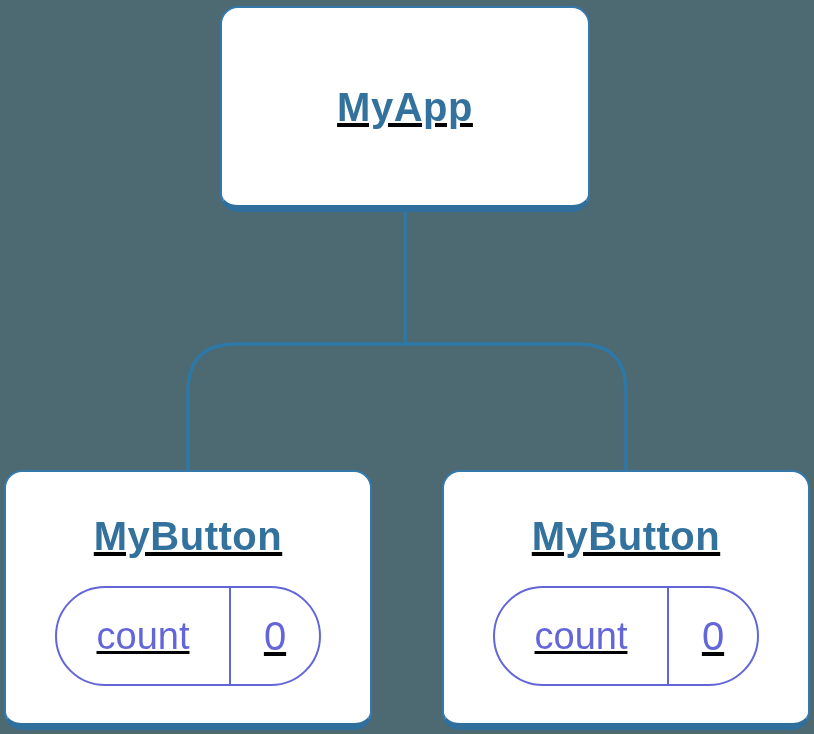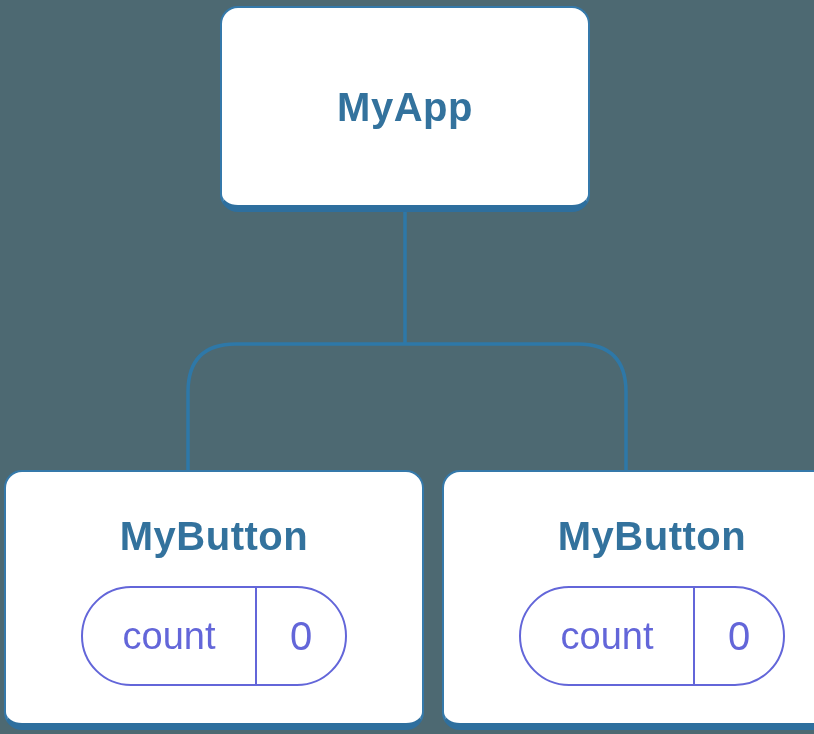--- a/index.html
+++ b/index.html
@@ -31,31 +31,32 @@
     fill: none;
     stroke: var(--connector);
     stroke-width: 3.5;
   }
   .node {
     position: absolute;
     background: var(--node-fill);
     border: 2.5px solid var(--node-border);
     border-bottom: 7px solid var(--node-border-bottom);
     border-radius: 18px;
+    text-decoration: underline;
   }
   .node-root {
     left: 220px; top: 6px;
     width: 370px; height: 206px;
     display: flex;
     align-items: center;
     justify-content: center;
   }
   .node-child {
     top: 470px;
-    width: 420px; height: 260px;
+    width: 368px; height: 260px;
     display: flex;
     flex-direction: column;
     align-items: center;
     padding-top: 40px;
     gap: 26px;
   }
   .node-child-left  { left: 4px; }
   .node-child-right { left: 442px; }
   .node-label {
     font-size: 40px;

